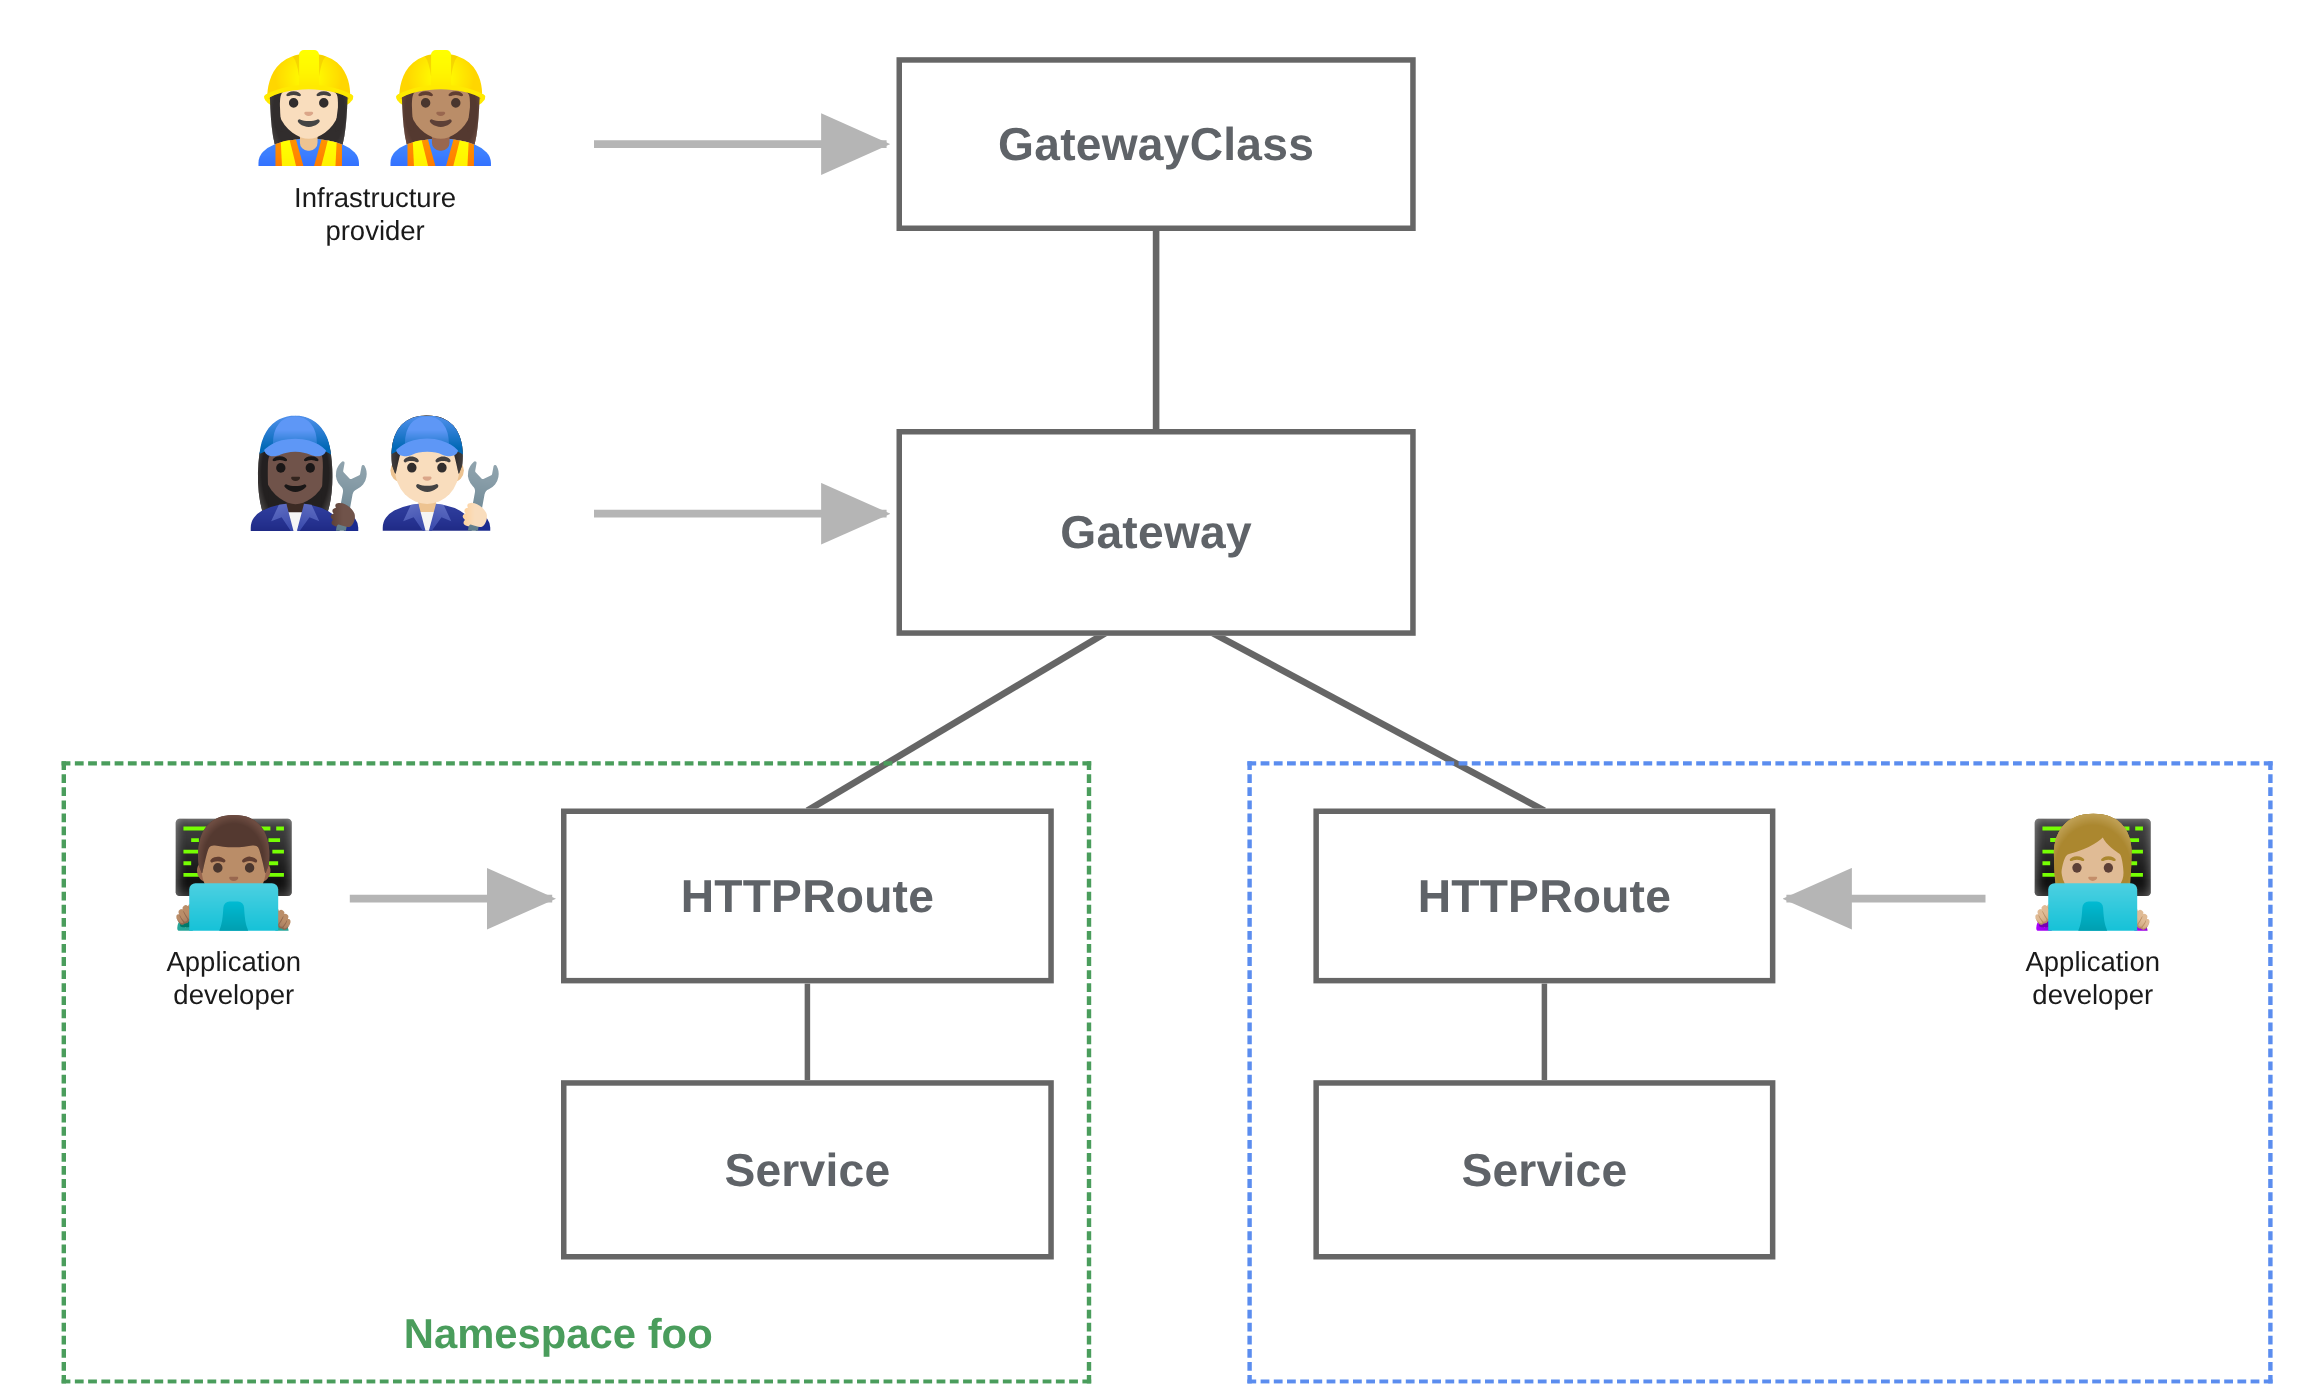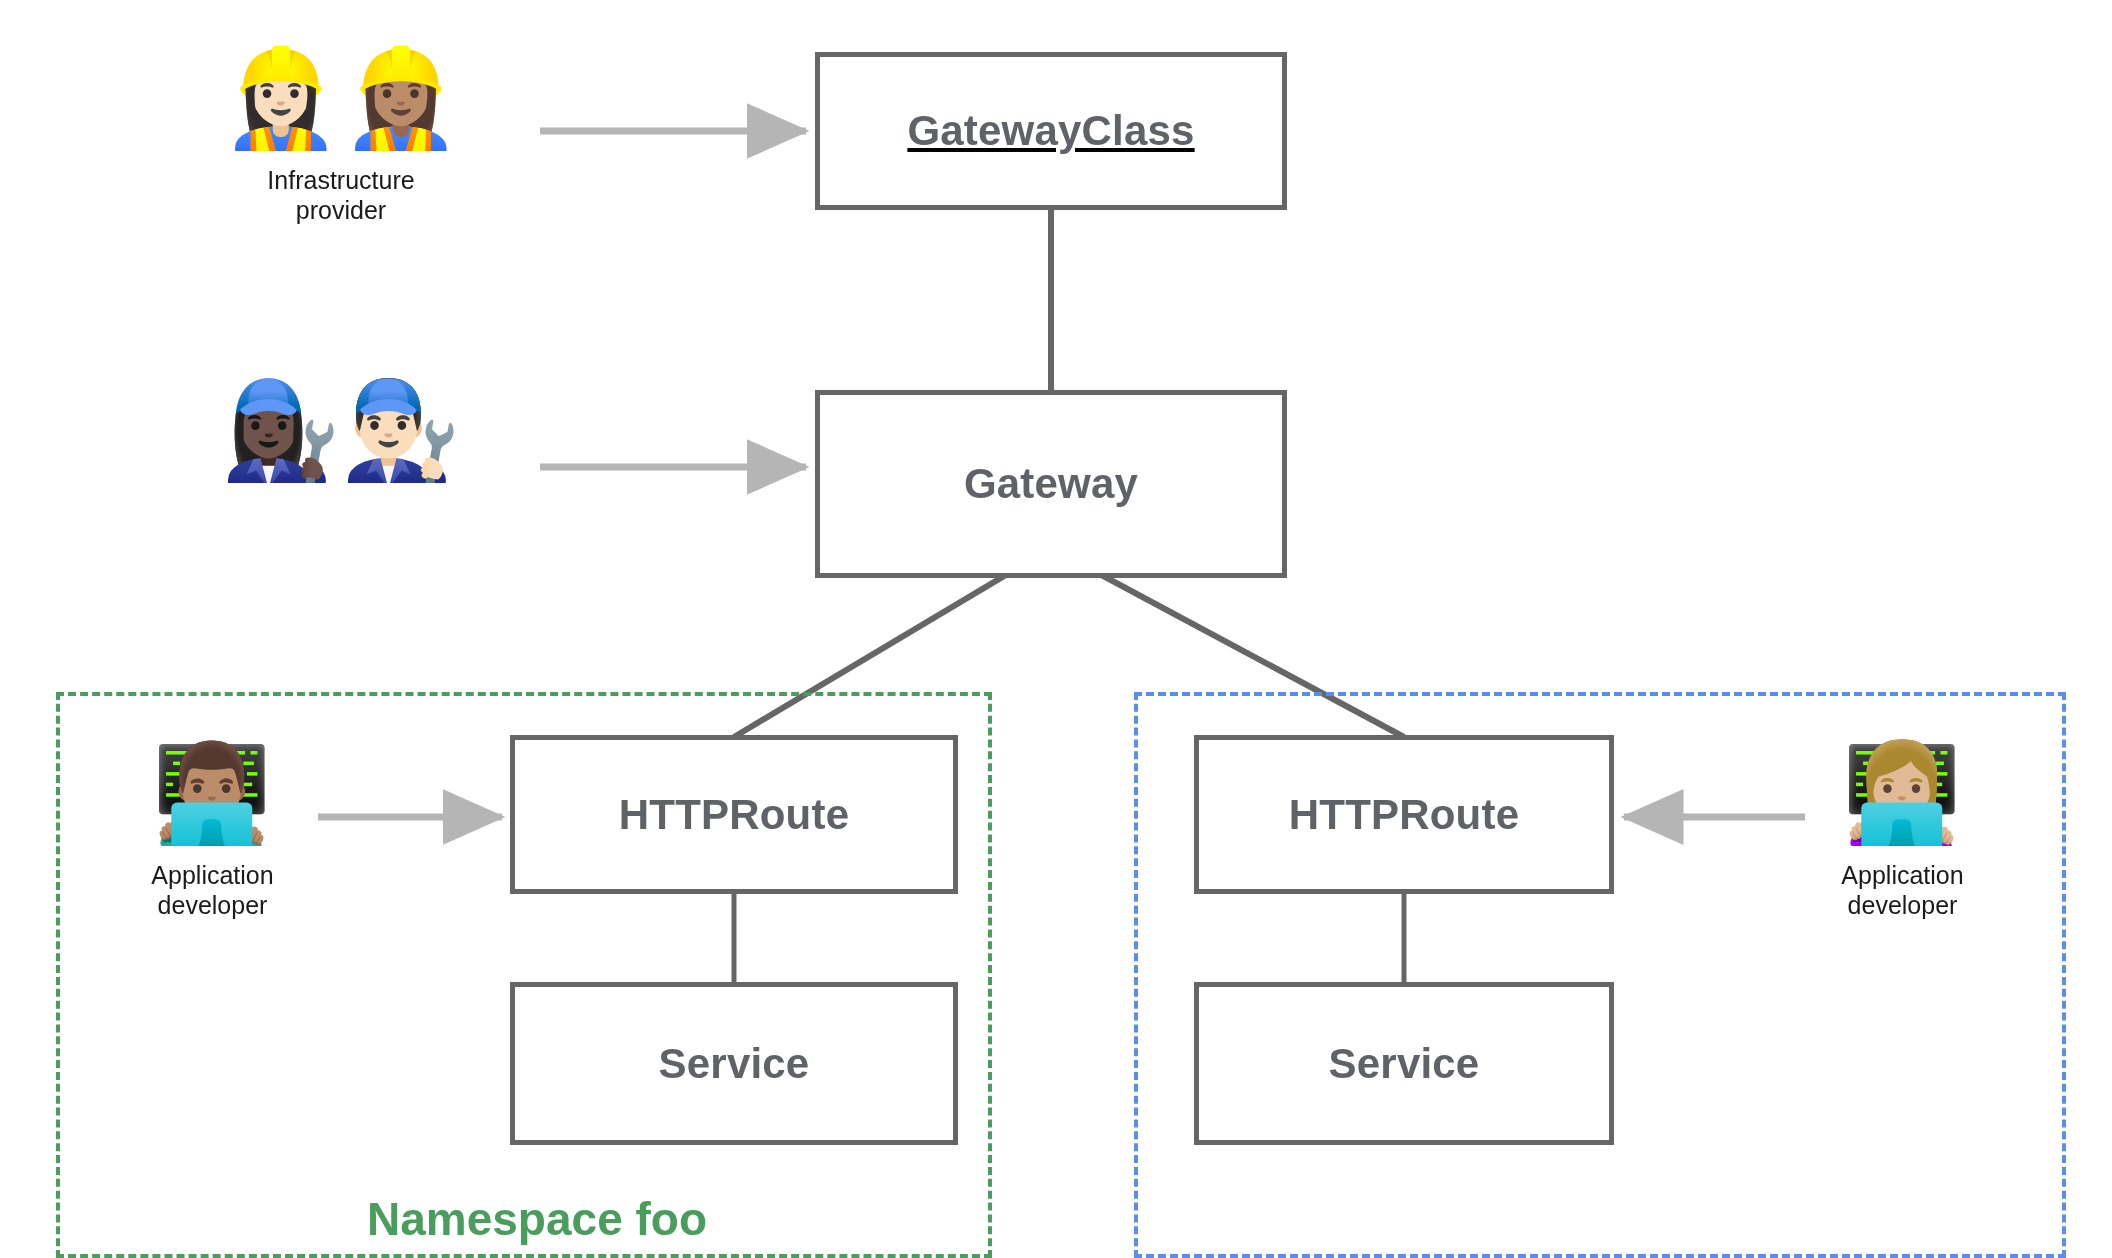--- a/index.html
+++ b/index.html
@@ -38,21 +38,21 @@
     z-index: 3;
   }
   .node-label {
     font-size: 42px;
     font-weight: bold;
     color: #5f6368;
     letter-spacing: 0.2px;
     white-space: nowrap;
   }
 
-  #node-gatewayclass { left: 815px; top: 52px;  width: 472px; height: 158px; text-decoration: underline; }
+  #node-gatewayclass { left: 815px; top: 52px;  width: 472px; height: 158px; }
   #node-gateway      { left: 815px; top: 390px; width: 472px; height: 188px; }
   #node-httproute-foo{ left: 510px; top: 735px; width: 448px; height: 159px; }
   #node-service-foo  { left: 510px; top: 982px; width: 448px; height: 163px; }
   #node-httproute-bar{ left: 1194px; top: 735px; width: 420px; height: 159px; }
   #node-service-bar  { left: 1194px; top: 982px; width: 420px; height: 163px; }
 
   
   .namespace {
     position: absolute;
     box-sizing: border-box;
@@ -64,21 +64,21 @@
   #namespace-foo {
     left: 56px; top: 692px; width: 936px; height: 566px;
     border-color: #4a9d5c;
   }
   #namespace-bar {
     left: 1134px; top: 692px; width: 932px; height: 566px;
     border-color: #5b8def;
   }
   .namespace-label {
     position: absolute;
-    font-size: 46px;
+    font-size: 38px;
     font-weight: bold;
     white-space: nowrap;
     z-index: 4;
   }
   #namespace-foo-label {
     left: 367px; top: 1192px; color: #4a9d5c;
   }
   #namespace-bar-label {
     left: 1443px; top: 1184px; color: #5b8def;
   }

